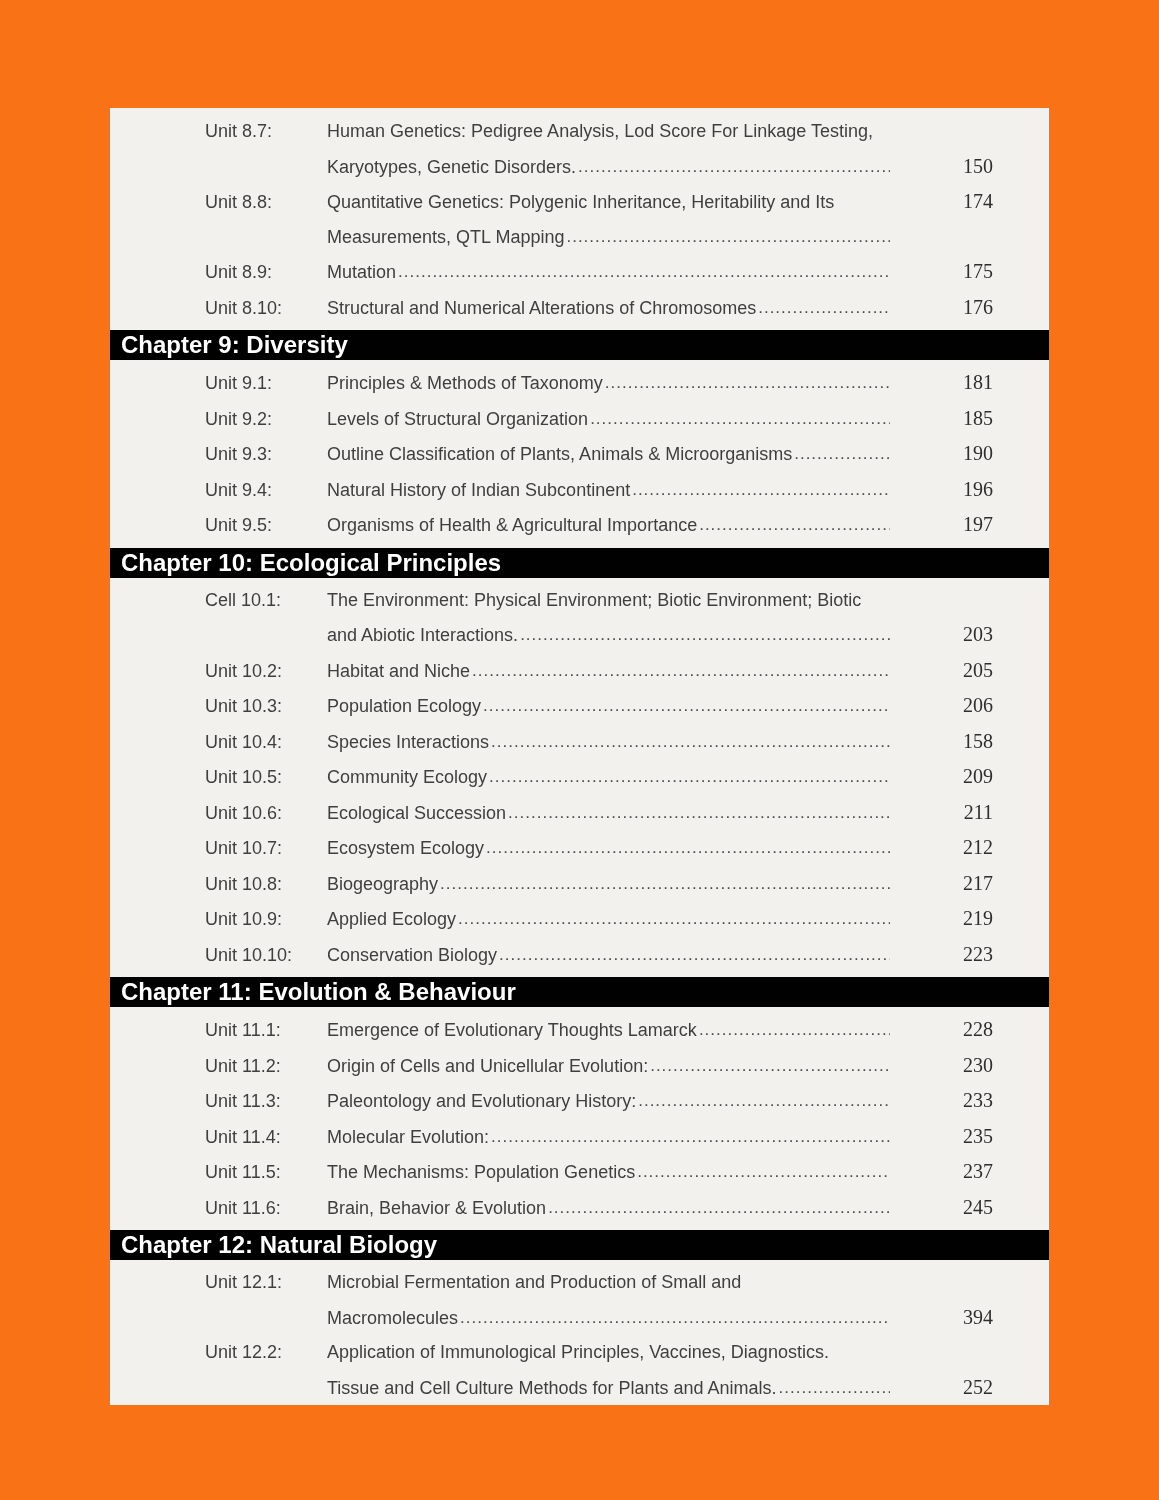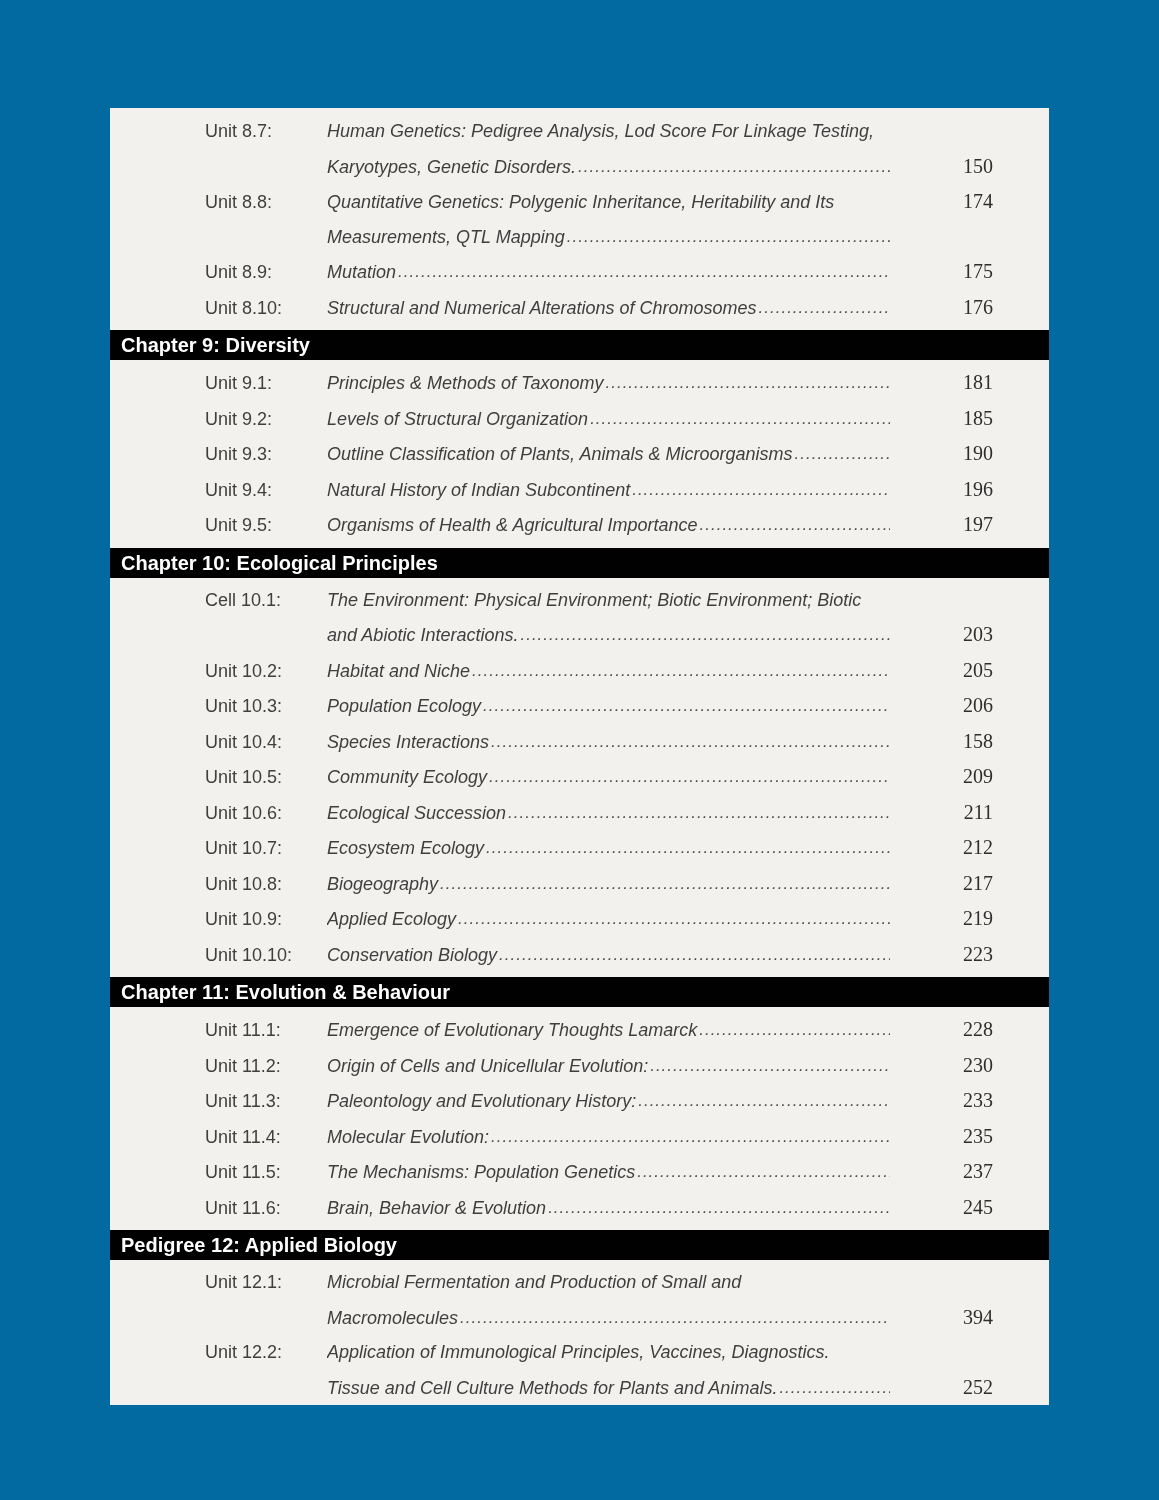--- a/index.html
+++ b/index.html
@@ -8,41 +8,41 @@
     padding: 0;
     background: #ffffff;
     width: 1159px;
     height: 1500px;
     font-family: "Liberation Sans", sans-serif;
   }
   .page {
     position: relative;
     width: 1159px;
     height: 1500px;
-    background: #0369a1;
+    background: #f97316;
     overflow: hidden;
   }
   .toc-content {
     position: absolute;
     left: 110px;
     top: 108px;
     width: 939px;
     min-height: 1267px;
     background: #f2f1ee;
     padding-top: 6px;
     box-sizing: border-box;
   }
   .chapter-bar {
     width: 100%;
     height: 30px;
     line-height: 30px;
     background: #010101;
     color: #ffffff;
     font-weight: bold;
-    font-size: 20px;
+    font-size: 24px;
     padding-left: 11px;
     box-sizing: border-box;
     margin: 5px 0;
     white-space: nowrap;
   }
   .row {
     display: flex;
     align-items: baseline;
     padding: 0 56px 0 95px;
     box-sizing: border-box;
@@ -56,21 +56,20 @@
     width: 122px;
     font-size: 18px;
     color: #3f3f3f;
   }
   .title-wrap {
     flex: 1;
     display: flex;
     align-items: flex-end;
     overflow: hidden;
     min-width: 0;
-    font-style: italic;
   }
   .unit-title {
     flex: none;
     font-size: 18px;
     color: #3f3f3f;
   }
   .dots {
     flex: 1;
     overflow: hidden;
     min-width: 0;
@@ -313,21 +312,21 @@
         <span class="page-num">237</span>
       </div>
       <div class="row">
         <span class="unit-label">Unit 11.6:</span>
         <span class="title-wrap">
           <span class="unit-title">Brain, Behavior &amp; Evolution</span>
           <span class="dots"></span>
         </span>
         <span class="page-num">245</span>
       </div>
-      <div class="chapter-bar">Pedigree 12: Applied Biology</div>
+      <div class="chapter-bar">Chapter 12: Natural Biology</div>
       <div class="row">
         <span class="unit-label">Unit 12.1:</span>
         <span class="title-wrap">
           <span class="unit-title">Microbial Fermentation and Production of Small and</span>
         </span>
         <span class="page-num"></span>
       </div>
       <div class="row">
         <span class="unit-label"></span>
         <span class="title-wrap">

